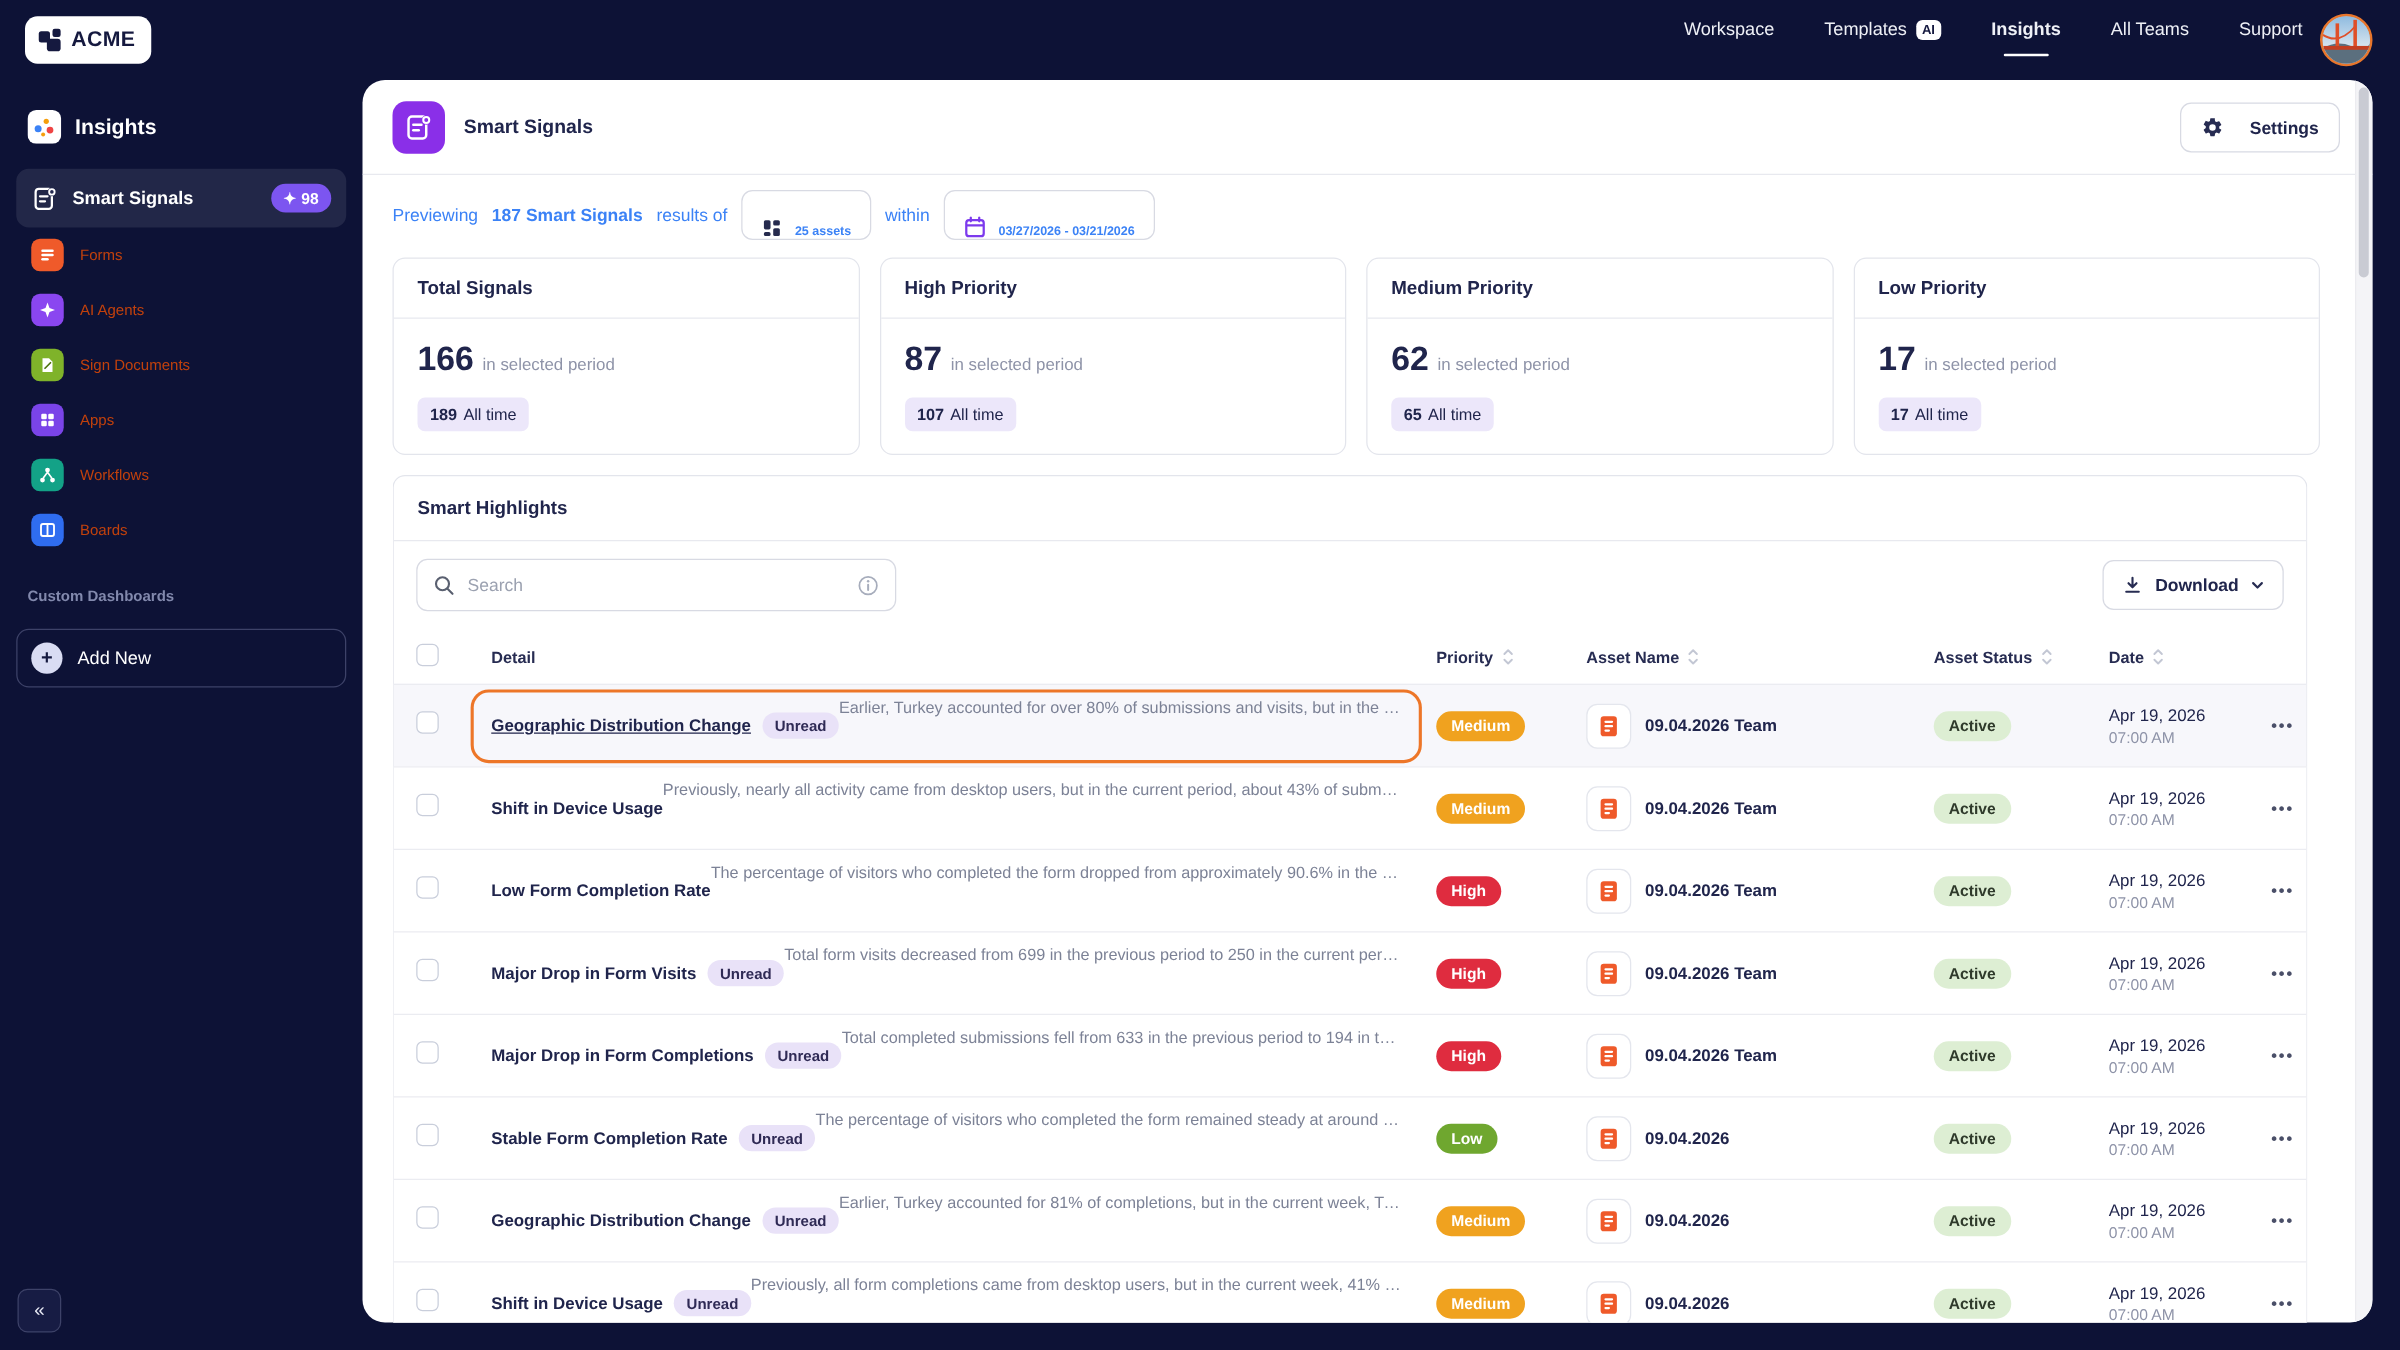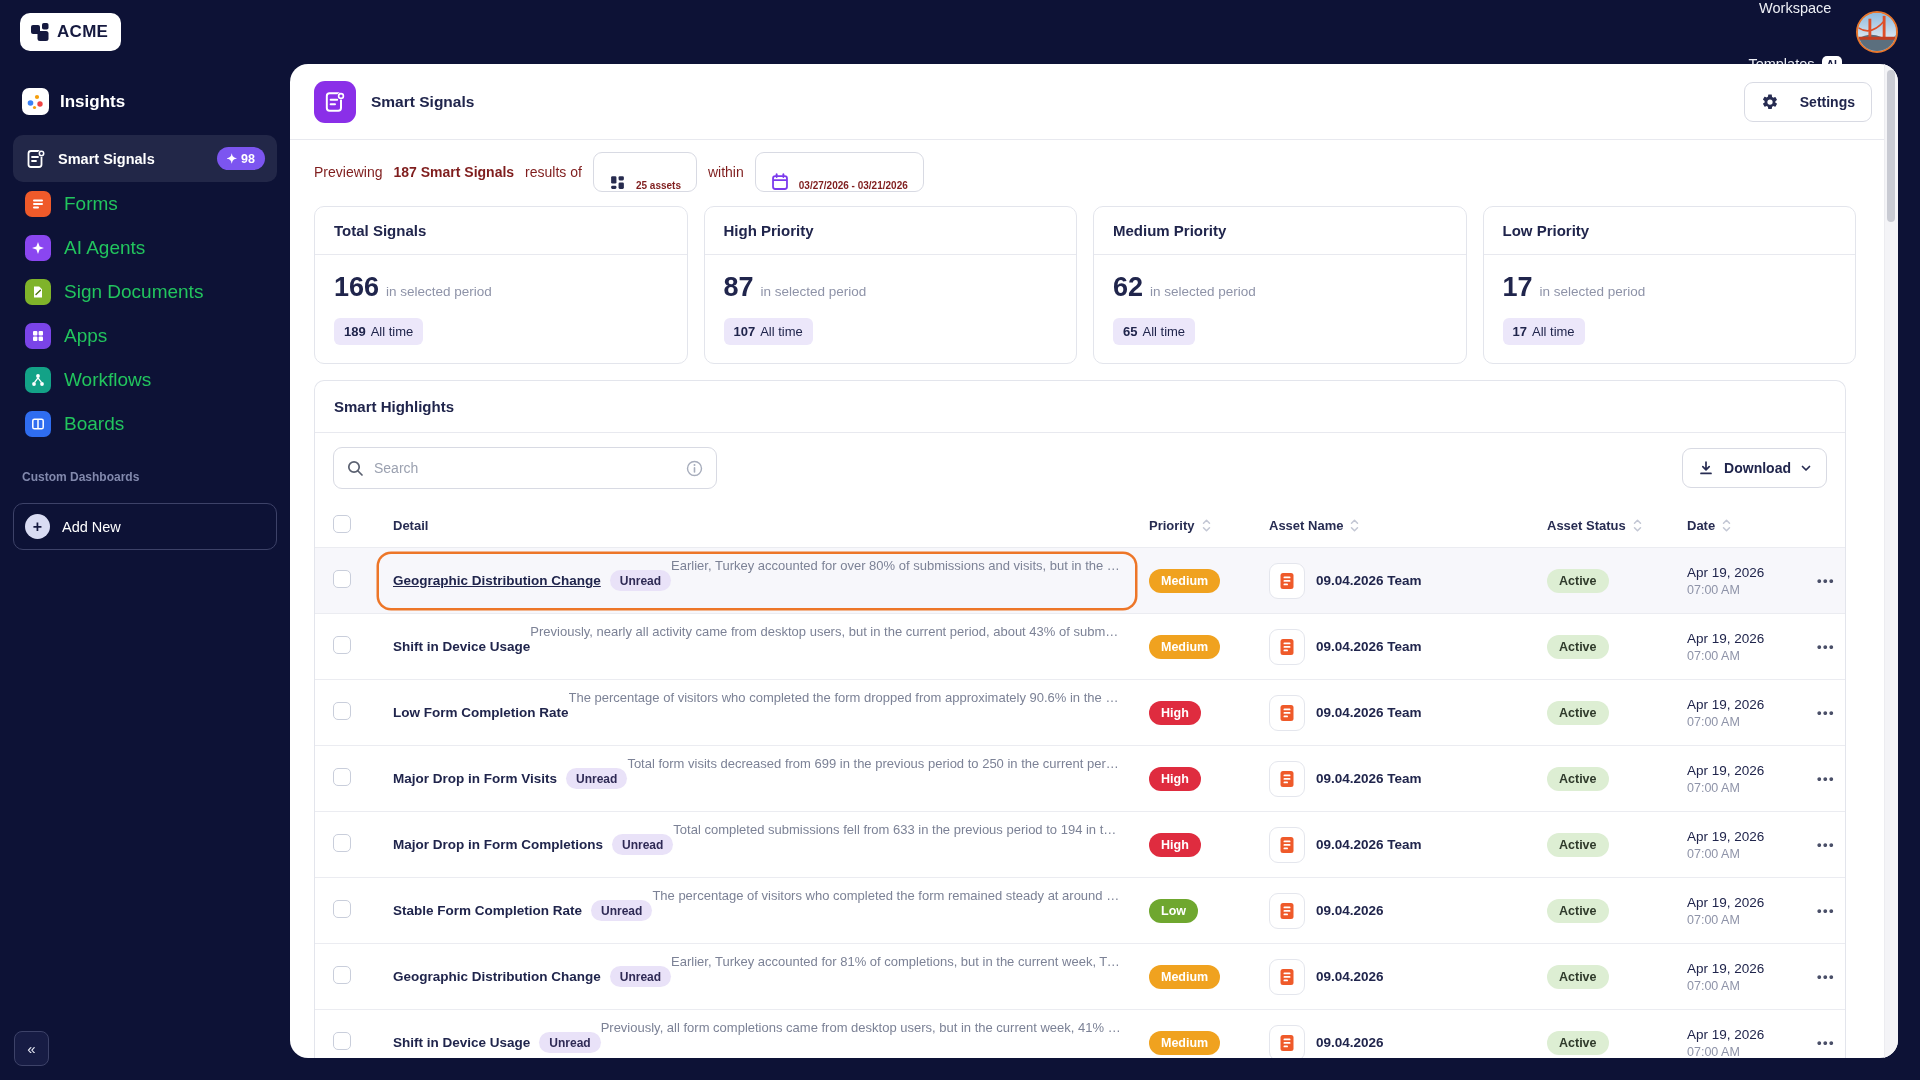--- a/index.html
+++ b/index.html
@@ -9,58 +9,58 @@
     font-family:"Liberation Sans", sans-serif;
     color:#20254c;
     overflow:hidden;
     position:relative;
   }
   
   .topbar { position:absolute; top:0; left:0; right:2px; height:64px; }
   .logo { position:absolute; left:20px; top:13px; height:38px; background:#fff; border-radius:10px;
           display:flex; align-items:center; gap:7px; padding:0 13px 0 10px; }
   .logo-text { font-weight:800; font-size:17px; color:#15193f; letter-spacing:.3px; }
-  .nav { position:absolute; right:76px; top:0; height:48px; display:flex; align-items:center; gap:40px;flex-direction:column; }
+  .nav { position:absolute; right:76px; top:0; height:48px; display:flex; align-items:center; gap:40px; }
   .nav-item { color:#eef0f6; font-size:14.5px; position:relative; cursor:pointer; display:flex; align-items:center; gap:7px; white-space:nowrap; }
   .nav-item.active { font-weight:700; }
   .nav-item.active::after { content:""; position:absolute; left:50%; transform:translateX(-50%);
           bottom:-13px; width:36px; height:2.5px; background:#fff; border-radius:2px; }
   .ai-badge { background:#fff; color:#15193f; font-size:10.5px; font-weight:800; border-radius:5px; padding:3px 5px; line-height:1; }
   .avatar { position:absolute; right:20px; top:11px; width:42px; height:42px; border-radius:50%;
           border:2.5px solid #e8762c; overflow:hidden; cursor:pointer; background:#9ec7e8; }
   .avatar svg { display:block; width:100%; height:100%; }
 
   
   .sidebar { position:absolute; left:0; top:64px; bottom:0; width:290px; padding:0 13px; }
   .sb-title { display:flex; align-items:center; gap:11px; padding:24px 9px 20px; color:#fff; font-size:17px; font-weight:700; }
   .sb-active { background:rgba(255,255,255,.09); border-radius:10px; height:47px; display:flex; align-items:center;
           gap:11px; padding:0 12px; color:#fff; font-size:14.5px; font-weight:600; cursor:pointer; }
   .sb-badge { margin-left:auto; background:#7c55f0; color:#fff; border-radius:999px; padding:4px 10px;
           font-size:12.5px; font-weight:700; display:flex; align-items:center; gap:4px; }
   .sb-section { color:#8289ad; font-size:12px; font-weight:700; padding:24px 9px 9px; }
-  .sb-item { height:44px; display:flex; align-items:center; gap:13px; padding:0 12px; color:#22c55e;
-          font-size:19px; border-radius:10px; cursor:pointer; }
+  .sb-item { height:44px; display:flex; align-items:center; gap:13px; padding:0 12px; color:#c2410c;
+          font-size:12px; border-radius:10px; cursor:pointer; }
   .icon-box { width:26px; height:26px; border-radius:7px; display:flex; align-items:center; justify-content:center; flex:0 0 26px; }
   .add-new { margin-top:10px; border:1px solid #3d4268; border-radius:10px; height:47px; display:flex;
           align-items:center; gap:12px; padding:0 11px; color:#fff; font-size:14.5px; cursor:pointer; }
   .plus-circle { width:25px; height:25px; border-radius:50%; background:#d9dcf3; color:#15193f;
           display:flex; align-items:center; justify-content:center; font-weight:800; font-size:16px; line-height:1; }
   .collapse { position:absolute; left:14px; bottom:14px; width:35px; height:35px; border:1px solid #3d4268;
           border-radius:8px; background:#171c44; color:#e8eaf5; display:flex; align-items:center;
           justify-content:center; font-size:15px; cursor:pointer; }
 
   
   .panel { position:absolute; left:290px; top:64px; right:22px; bottom:22px; background:#fff;
           border-radius:18px; overflow:hidden; }
   .p-header { height:76px; display:flex; align-items:center; gap:15px; padding:0 26px 0 24px; border-bottom:1px solid #e8e9ef; }
   .app-icon { width:42px; height:42px; border-radius:11px; background:#8a2fe8; display:flex; align-items:center; justify-content:center; }
   .p-title { font-size:15.5px; font-weight:700; }
   .settings-btn { margin-left:auto; height:40px; border:1px solid #d8dae3; border-radius:9px; background:#fff;
           display:flex; align-items:center; gap:21px; padding:0 16px; font-size:14px; font-weight:600; color:#20254c; cursor:pointer; }
-  .preview-bar { height:64px; display:flex; align-items:center; gap:11px; padding:0 24px; font-size:14px; color:#7f1d1d; }
+  .preview-bar { height:64px; display:flex; align-items:center; gap:11px; padding:0 24px; font-size:14px; color:#3b82f6; }
   .pv-bold { font-weight:700; }
   .pill-select { border:1px solid #d8dae3; border-radius:9px; height:40px; display:flex; align-items:flex-end;
           gap:10px; padding:0 15px; font-weight:600; cursor:pointer; background:#fff; font-size:10px; }
 
   .stats { display:flex; gap:16px; padding:2px 42px 0 24px; }
   .card { flex:1; border:1px solid #e3e5ec; border-radius:10px; background:#fff; }
   .card-h { padding:15px 19px; font-size:15px; font-weight:700; border-bottom:1px solid #e8e9ef; }
   .card-b { padding:17px 19px 18px; }
   .card-v { font-size:27px; font-weight:800; }
   .card-c { font-size:13.5px; color:#8e93a8; margin-left:7px; }

